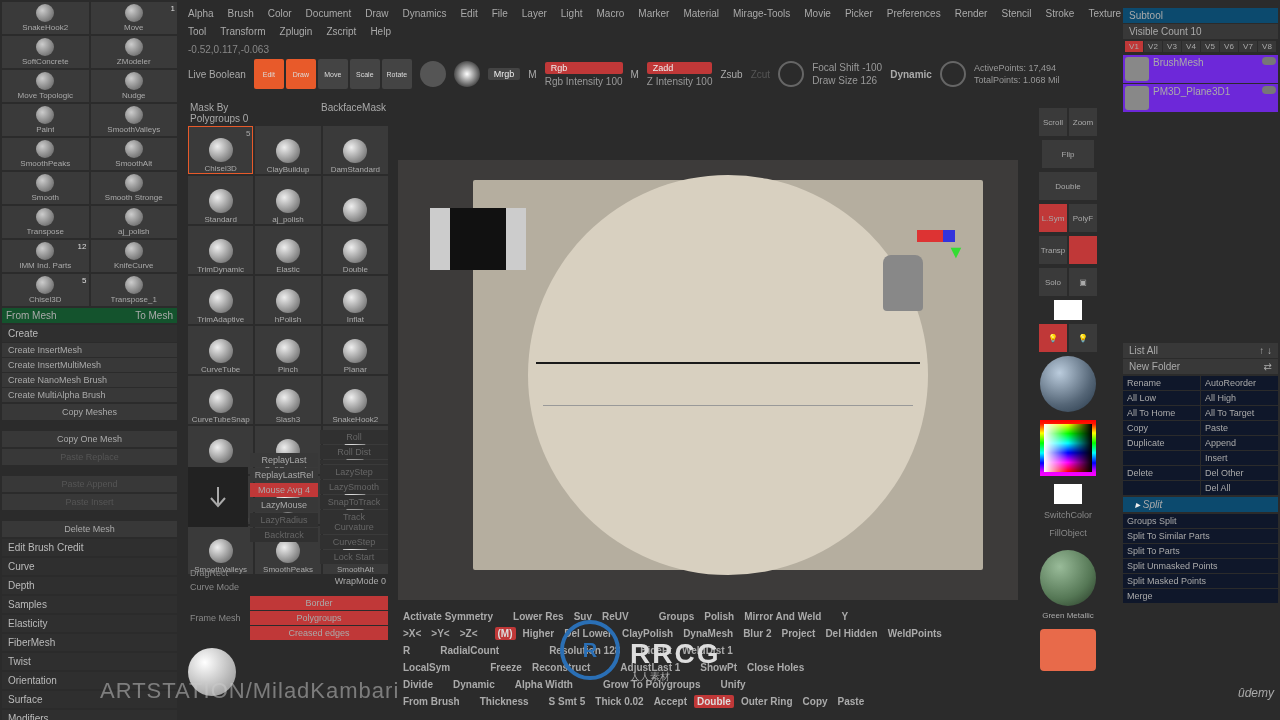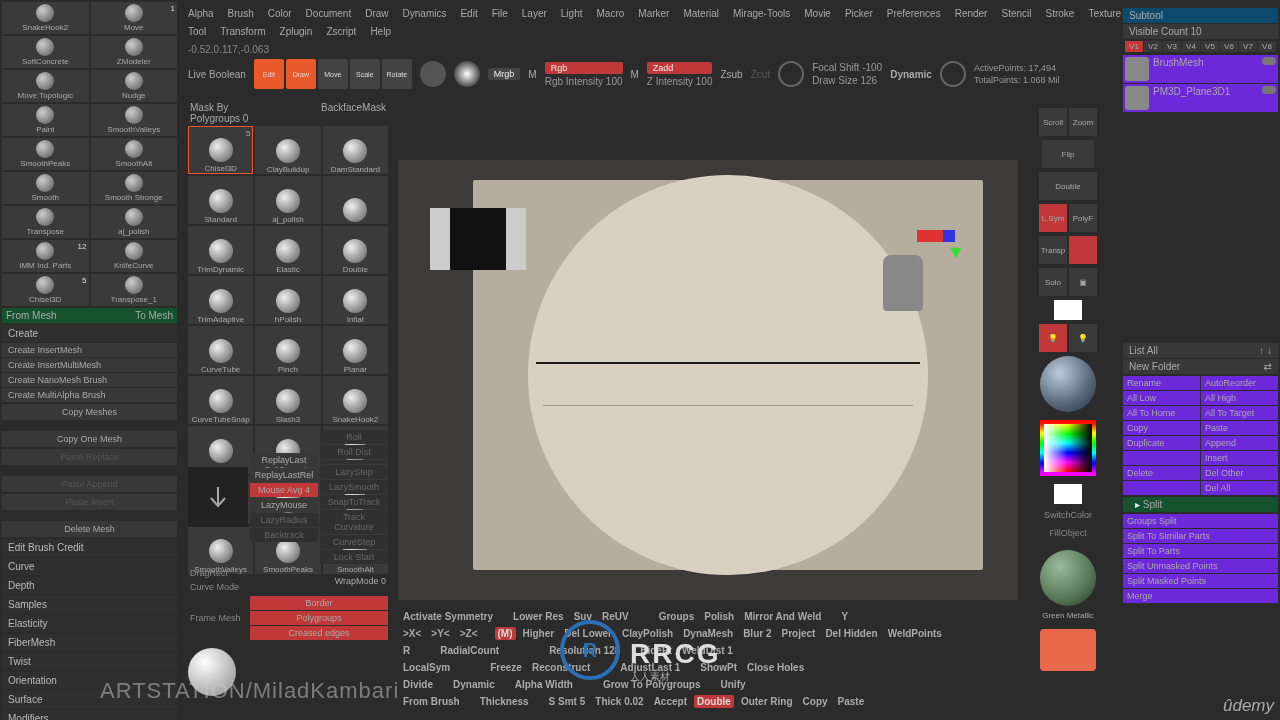--- a/index.html
+++ b/index.html
@@ -77,34 +77,34 @@
 .rightcol { position:absolute; right:2px; top:8px; width:155px; }
 .rh { background:#0c4a6e; padding:2px 6px; font-size:10px; }
 .rrow { background:#383838; padding:2px 6px; font-size:9px; display:flex; justify-content:space-between; margin-top:1px; }
 .sub { display:flex; gap:4px; padding:2px; background:#6d28d9; margin-top:1px; }
 .sub .th { width:24px; height:24px; background:#888; border-radius:3px; }
 .sub .eye { width:14px; height:8px; background:#777; border-radius:4px; }
 .vbar { display:flex; gap:1px; padding:2px; }
 .vbar div { flex:1; background:#383838; text-align:center; font-size:8px; padding:1px; }
 .vbar div.on { background:#c03838; }
 .opsgrid { display:grid; grid-template-columns:1fr 1fr; gap:1px; margin-top:2px; }
-.opsgrid div { background:#6d28d9; padding:2px 4px; font-size:9px; }
+.opsgrid div { background:#0f172a; padding:2px 4px; font-size:9px; }
 .opsgrid div.dim { color:#555; }
 .matlabel { font-size:8px; text-align:center; padding:1px; }
 
 .botbar { position:absolute; left:398px; bottom:10px; width:620px; }
 .bb-row { display:flex; gap:4px; padding:2px; font-size:9px; color:#888; flex-wrap:wrap;font-weight:bold; }
 .bb-row span { padding:1px 3px; }
 .bb-row .on { background:#c03838; color:#ddd; border-radius:2px; }
 
 .watermark { position:absolute; left:100px; bottom:16px; font-size:22px; color:#ccc; letter-spacing:1px; opacity:.5; }
 .wm2 { position:absolute; left:560px; bottom:40px; width:60px; height:60px; border:4px solid #2a6fb5; border-radius:50%; display:flex; align-items:center; justify-content:center; color:#2a6fb5; font-size:20px; font-weight:bold; }
 .wm3 { position:absolute; left:630px; bottom:50px; font-size:28px; font-weight:bold; color:#ddd; letter-spacing:2px; }
 .wm4 { position:absolute; left:630px; bottom:36px; font-size:10px; color:#aaa; }
-.udemy { position:absolute; right:6px; bottom:4px; font-size:17px; color:#aaa; font-style:italic; }
+.udemy { position:absolute; right:6px; bottom:20px; font-size:12px; color:#aaa; font-style:italic; }
 </style>
 </head>
 <body>
 
 <div class="topmenu">
     <span>Alpha</span>
     <span>Brush</span>
     <span>Color</span>
     <span>Document</span>
     <span>Draw</span>
@@ -567,21 +567,21 @@
       <div>Paste</div>
       <div>Duplicate</div>
       <div>Append</div>
       <div class="dim"></div>
       <div>Insert</div>
       <div>Delete</div>
       <div>Del Other</div>
       <div class="dim"></div>
       <div>Del All</div>
     </div>
-  <div class="rh" style="margin-top:2px;background:#14532d;color:#eee;padding-left:12px;">▸ <span>Split</span></div>
+  <div class="rh" style="margin-top:2px;background:#0c4a6e;color:#eee;padding-left:12px;font-style:italic;">▸ <span>Split</span></div>
   <div class="opsgrid">
       <div style="grid-column: 1 / 3;">Groups Split</div>
       <div style="grid-column: 1 / 3;">Split To Similar Parts</div>
       <div style="grid-column: 1 / 3;">Split To Parts</div>
       <div style="grid-column: 1 / 3;">Split Unmasked Points</div>
       <div style="grid-column: 1 / 3;">Split Masked Points</div>
       <div style="grid-column: 1 / 3;">Merge</div>
     </div>
 </div>
 

